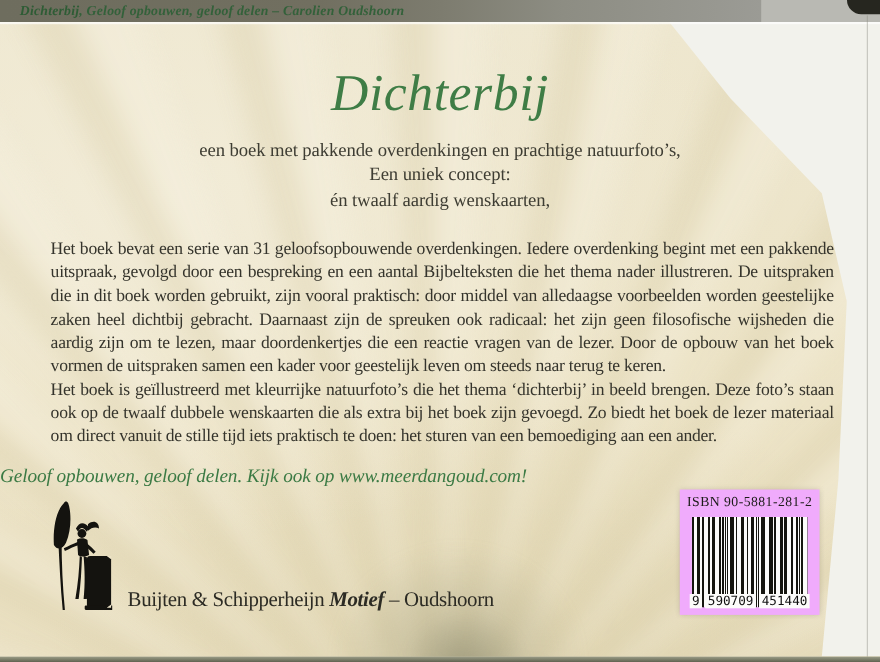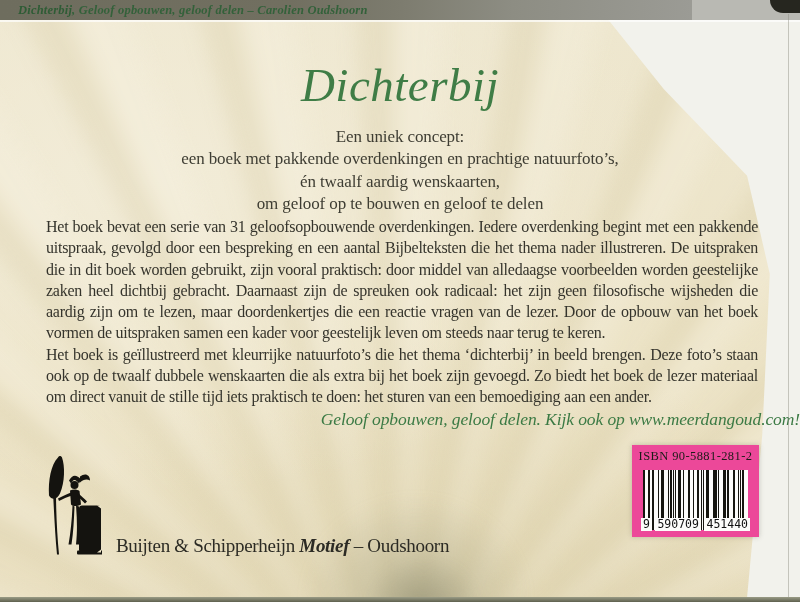--- a/index.html
+++ b/index.html
@@ -83,39 +83,39 @@
     text-align:center; font-size:17px; line-height:22.4px;
     color:#3e3d33; letter-spacing:-0.1px;
   }
   .body-text {
     position:absolute; top:196px; left:46px; width:712px; z-index:2;
     font-size:16px; line-height:21.3px; text-align:justify;
     color:#35342c; letter-spacing:-0.25px;
   }
   .body-text p { margin:0; }
   .tagline {
-    position:absolute; top:389px; left:0; width:100%; z-index:2;
-    text-align:right; font-style:italic; font-size:17.5px;
+    position:absolute; top:402px; left:0; width:100%; z-index:2;
+    text-align:left; font-style:italic; font-size:17.5px;
     color:#3b7a44; letter-spacing:-0.1px;
   }
 
   
   .logo {
     position:absolute; left:44px; top:435px; width:58px; height:106px; z-index:2;
   }
   .publisher-line {
     position:absolute; left:116px; top:515px; z-index:2;
     font-size:19px; color:#2c2b24; letter-spacing:-0.3px; white-space:nowrap;
   }
   .publisher-line .imprint { font-style:italic;font-weight:bold; }
 
   
   .barcode-panel {
-    position:absolute; left:618px; top:425px; width:127px; height:92px; z-index:4;
-    background:#ec4899; box-shadow:0 0 5px rgba(60,60,45,0.25);margin-left:14px;
+    position:absolute; left:618px; top:425px; width:127px; height:114px; z-index:4;
+    background:#f0abfc; box-shadow:0 0 5px rgba(60,60,45,0.25);
   }
   .isbn-label {
     position:absolute; top:4px; left:0; width:100%; text-align:center;
     font-size:12.5px; letter-spacing:0.4px; color:#1c1c18;
   }
   .ean-bars {
     position:absolute; top:25px; left:11px; right:11px; bottom:7px;
     background-color:#fcfcfa;
     background-image:
       repeating-linear-gradient(90deg,#15150f 0 1px, transparent 1px 5px),
@@ -140,24 +140,23 @@
 <div class="cover">
   <div class="bg-base"></div>
   <div class="bg-rays"></div>
   <div class="bg-heart"></div>
   <div class="bg-heart2"></div>
   <div class="petal-white"></div>
 
   <h1 class="book-title">Dichterbij</h1>
 
   <div class="intro">
+    <div>een boek met pakkende overdenkingen en prachtige natuurfoto’s,</div>
     <div>Een uniek concept:</div>
-    <div>een boek met pakkende overdenkingen en prachtige natuurfoto’s,</div>
     <div>én twaalf aardig wenskaarten,</div>
-    <div>om geloof op te bouwen en geloof te delen</div>
   </div>
 
   <div class="body-text">
     <p>Het boek bevat een serie van 31 geloofsopbouwende overdenkingen. Iedere overdenking begint met een pakkende uitspraak, gevolgd door een bespreking en een aantal Bijbelteksten die het thema nader illustreren. De uitspraken die in dit boek worden gebruikt, zijn vooral praktisch: door middel van alledaagse voorbeelden worden geestelijke zaken heel dichtbij gebracht. Daarnaast zijn de spreuken ook radicaal: het zijn geen filosofische wijsheden die aardig zijn om te lezen, maar doordenkertjes die een reactie vragen van de lezer. Door de opbouw van het boek vormen de uitspraken samen een kader voor geestelijk leven om steeds naar terug te keren.</p>
     <p>Het boek is geïllustreerd met kleurrijke natuurfoto’s die het thema ‘dichterbij’ in beeld brengen. Deze foto’s staan ook op de twaalf dubbele wenskaarten die als extra bij het boek zijn gevoegd. Zo biedt het boek de lezer materiaal om direct vanuit de stille tijd iets praktisch te doen: het sturen van een bemoediging aan een ander.</p>
   </div>
 
   <div class="tagline">Geloof opbouwen, geloof delen. Kijk ook op www.meerdangoud.com!</div>
 
   <svg class="logo" viewBox="0 0 58 105" xmlns="http://www.w3.org/2000/svg" aria-hidden="true">

